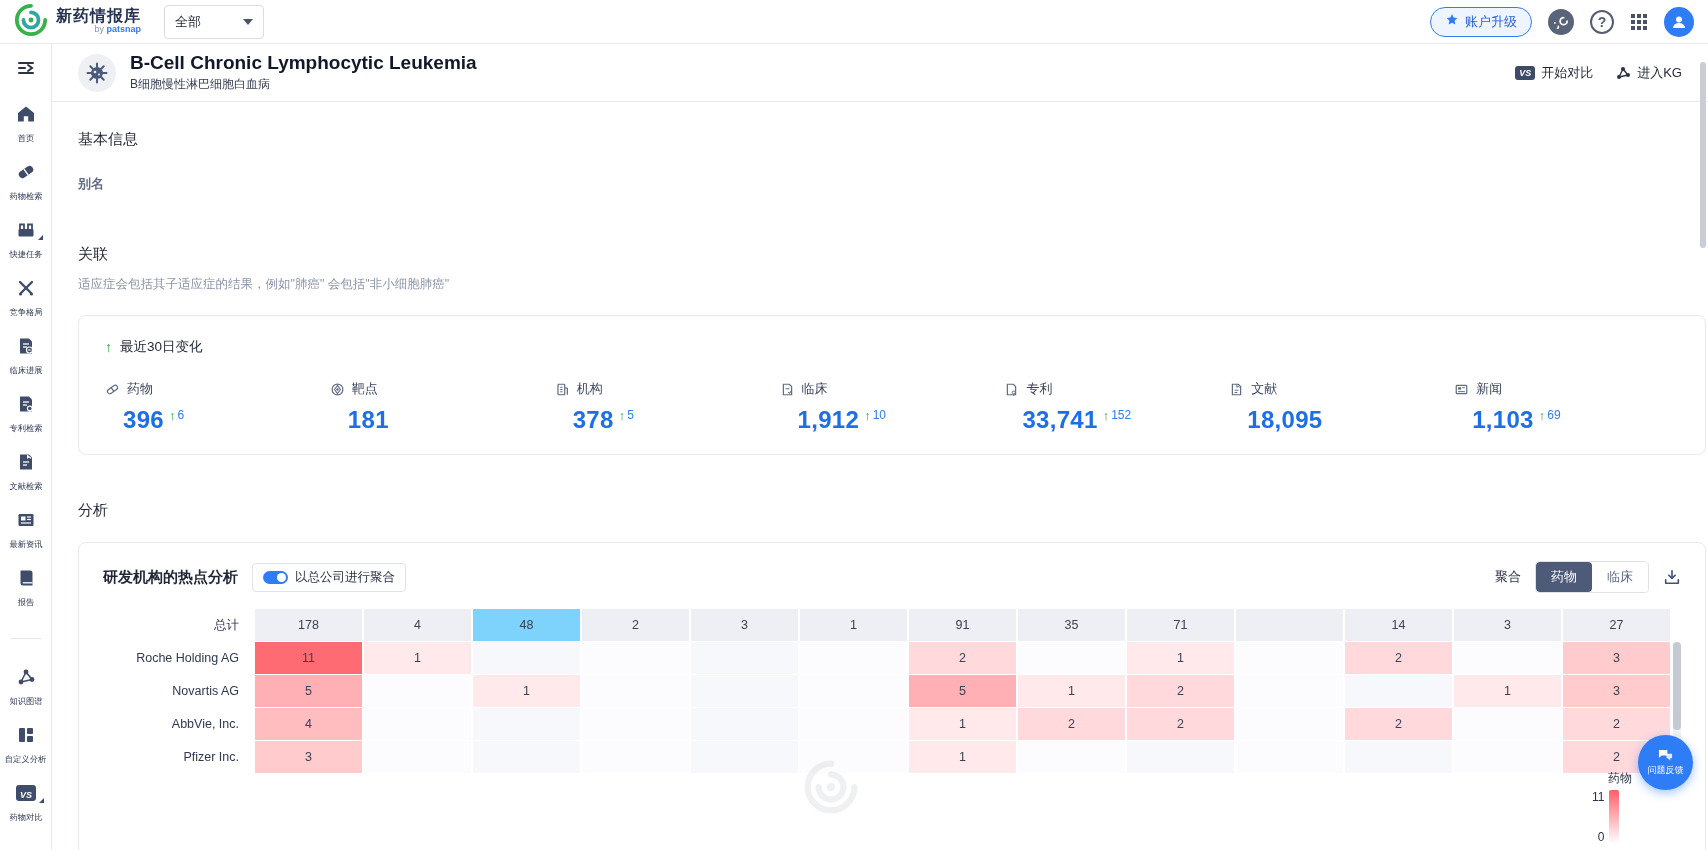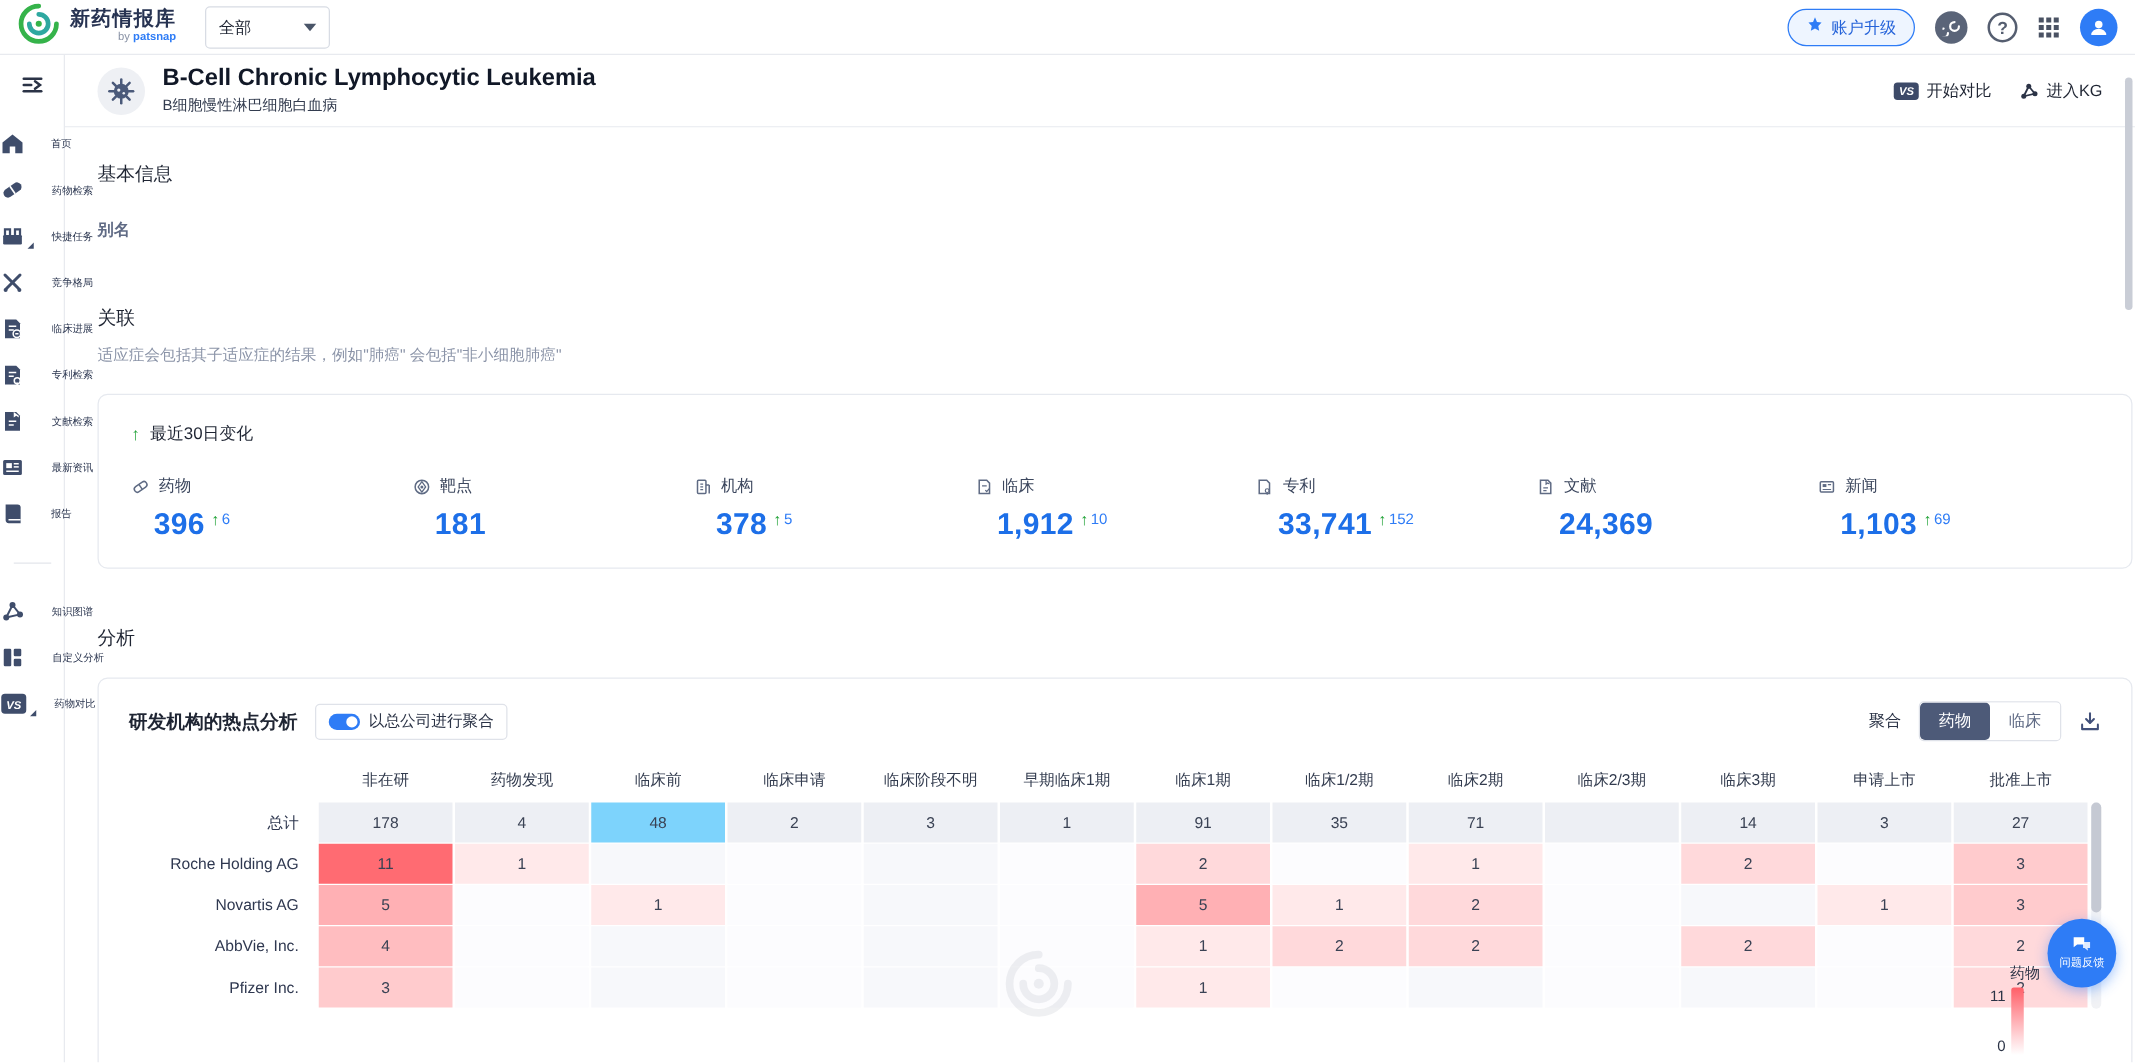--- a/index.html
+++ b/index.html
@@ -23,21 +23,21 @@
   .upgrade { display:flex; align-items:center; gap:6px; height:30px; padding:0 14px; border:1px solid #2e7cf6; border-radius:15px; background:#eef5ff; color:#2563d9; font-size:13px; cursor:pointer; font-family:inherit; }
   .circ { width:26px; height:26px; border-radius:50%; display:flex; align-items:center; justify-content:center; }
   .circ.dark { background:#5a6478; color:#fff; }
   .circ.help { border:2px solid #555e70; color:#555e70; font-size:14px; font-weight:700; width:24px; height:24px; }
   .avatar { width:30px; height:30px; border-radius:50%; background:#2e7cf6; display:flex; align-items:center; justify-content:center; }
 
   
   .shell { flex:1; display:flex; min-height:0; }
   .sidebar { width:52px; flex:0 0 52px; border-right:1px solid #e8eaef; display:flex; flex-direction:column; align-items:center; padding-top:14px; background:#fff; z-index:20; }
   .collapse-btn { margin-bottom:22px; cursor:pointer; color:#333; }
-  .side-item { display:flex; flex-direction:row; align-items:center; gap:20px; margin-bottom:17px; cursor:pointer; color:#3f4d6b; position:relative; width:100%; }
+  .side-item { display:flex; flex-direction:column; align-items:center; gap:8px; margin-bottom:17px; cursor:pointer; color:#3f4d6b; position:relative; width:100%; }
   .side-label { font-size:9px; color:#2b3650; white-space:nowrap; transform:scale(.92); }
   .side-icon { position:relative; height:20px; }
   .side-icon.corner::after { content:""; position:absolute; right:-7px; bottom:0; border-left:5px solid transparent; border-bottom:5px solid #3f4d6b; }
   .side-divider { width:30px; border-top:1px solid #e3e6ec; margin:12px 0 28px 0; }
 
   
   .main { flex:1; display:flex; flex-direction:column; min-width:0; position:relative; }
   .page-header { height:58px; flex:0 0 58px; border-bottom:1px solid #e8eaef; display:flex; align-items:center; padding:0 26px; gap:14px; background:#fff; }
   .disease-circ { width:38px; height:38px; border-radius:50%; background:#eef0f4; display:flex; align-items:center; justify-content:center; }
   .ph-titles { display:flex; flex-direction:column; gap:2px; }
@@ -455,21 +455,21 @@
                     <svg width="15" height="15" viewBox="0 0 20 20">
                       <path d="M4.5 3 h8 l3 3 v11 h-11z" fill="none" stroke="currentColor" stroke-width="1.6"></path>
                       <path d="M10.5 3 v4 l1.8-1.2 1.8 1.2" fill="none" stroke="currentColor" stroke-width="1.3"></path>
                       <line x1="7.5" y1="11" x2="12.5" y2="11" stroke="currentColor" stroke-width="1.3"></line>
                       <line x1="7.5" y1="14" x2="11" y2="14" stroke="currentColor" stroke-width="1.3"></line>
                     </svg>
                   </span>
                   <span>文献</span>
                 </div>
                 <div class="stat-value">
-                  <span class="stat-num">24,369</span>
+                  <span class="stat-num">18,095</span>
                 </div>
               </div>
               <div>
                 <div class="stat-label">
                   <span style="display:flex;color:#5f6b84">
                     <svg width="15" height="15" viewBox="0 0 20 20">
                       <rect x="3" y="4.5" width="14" height="11" rx="1" fill="none" stroke="currentColor" stroke-width="1.6"></rect>
                       <rect x="5.5" y="7" width="4" height="3.2" fill="currentColor"></rect>
                       <line x1="11" y1="7.5" x2="14.5" y2="7.5" stroke="currentColor" stroke-width="1.3"></line>
                       <line x1="5.5" y1="12.8" x2="14.5" y2="12.8" stroke="currentColor" stroke-width="1.3"></line>
@@ -508,36 +508,20 @@
                       <path d="M3 13 v4 h14 v-4"></path>
                       <line x1="10" y1="3" x2="10" y2="11"></line>
                       <path d="M6.5 8 l3.5 3.5 3.5-3.5"></path>
                     </svg>
                 </span>
               </div>
             </div>
 
             <div class="hm-wrap">
               <div class="hm-grid">
-                  <div class="hm-row hdr">
-                    <div class="hm-name"></div>
-                    <div class="hm-col">非在研</div>
-                    <div class="hm-col">药物发现</div>
-                    <div class="hm-col">临床前</div>
-                    <div class="hm-col">临床申请</div>
-                    <div class="hm-col">临床阶段不明</div>
-                    <div class="hm-col">早期临床1期</div>
-                    <div class="hm-col">临床1期</div>
-                    <div class="hm-col">临床1/2期</div>
-                    <div class="hm-col">临床2期</div>
-                    <div class="hm-col">临床2/3期</div>
-                    <div class="hm-col">临床3期</div>
-                    <div class="hm-col">申请上市</div>
-                    <div class="hm-col">批准上市</div>
-                  </div>
                   <div class="hm-row">
                     <div class="hm-name">总计</div>
                     <div class="hm-cell" style="background:#edeff4">178</div>
                     <div class="hm-cell" style="background:#edeff4">4</div>
                     <div class="hm-cell" style="background:#7dd3fc">48</div>
                     <div class="hm-cell" style="background:#edeff4">2</div>
                     <div class="hm-cell" style="background:#edeff4">3</div>
                     <div class="hm-cell" style="background:#edeff4">1</div>
                     <div class="hm-cell" style="background:#edeff4">91</div>
                     <div class="hm-cell" style="background:#edeff4">35</div>

